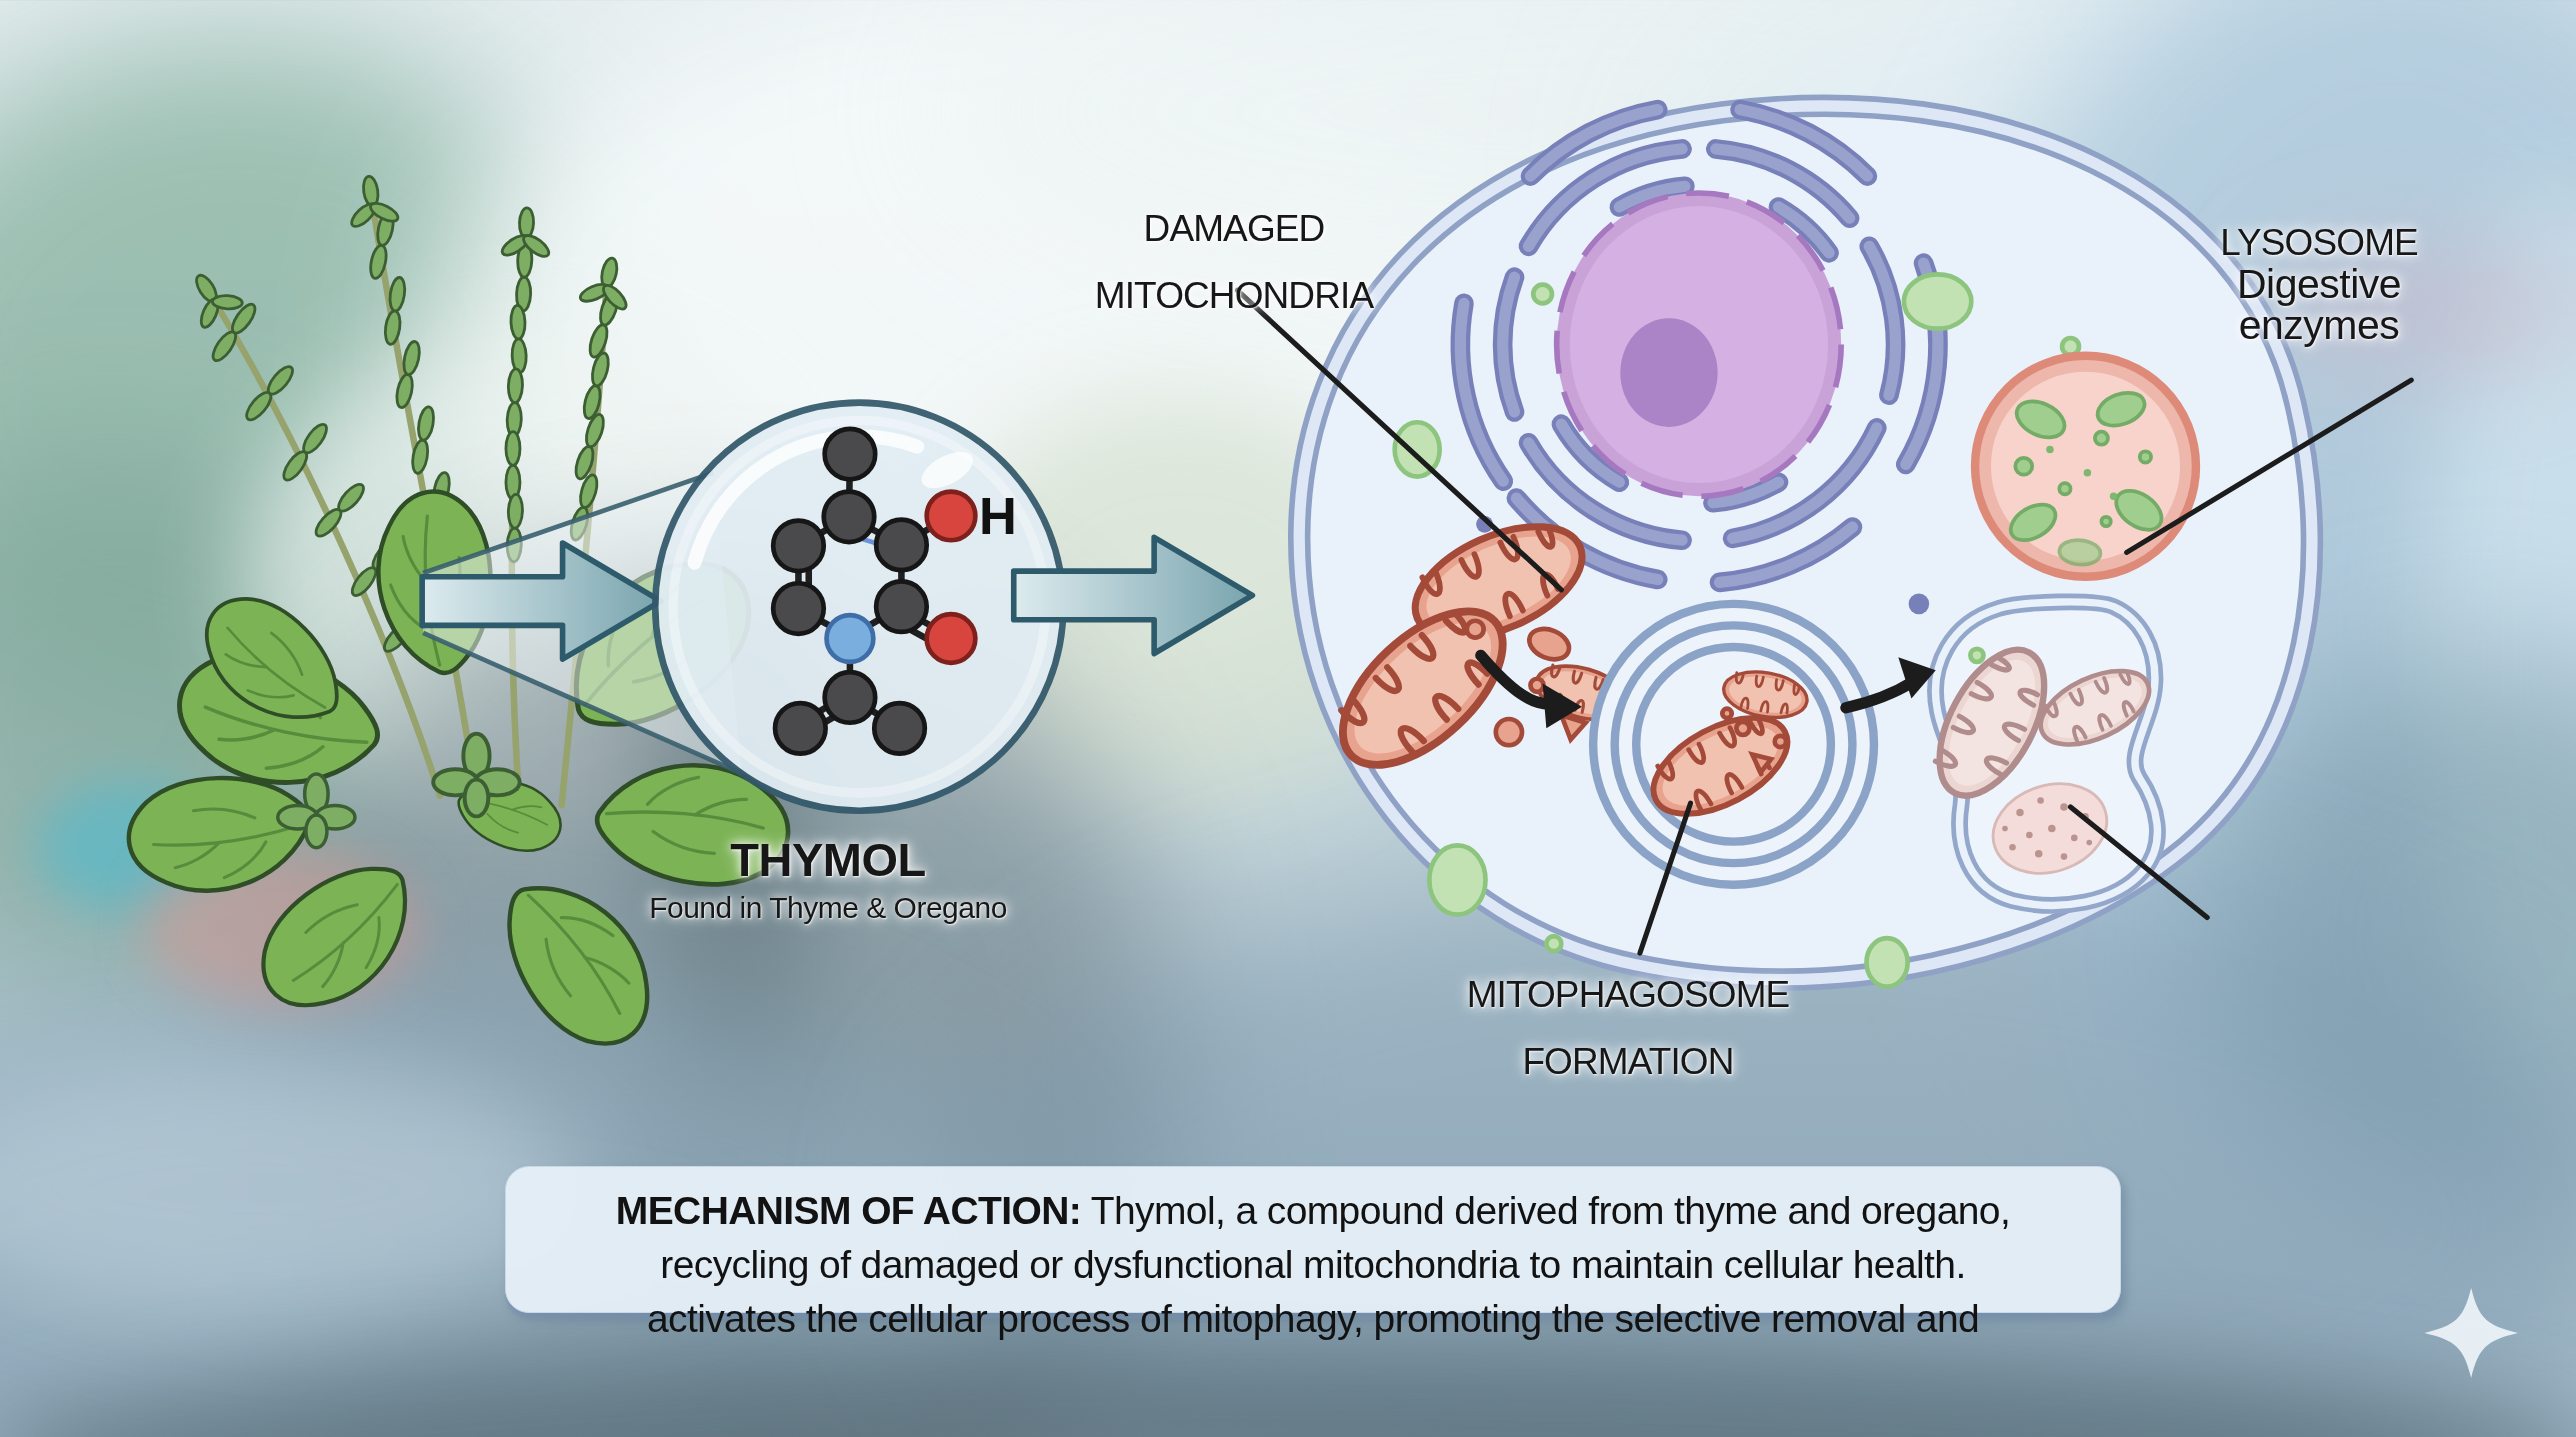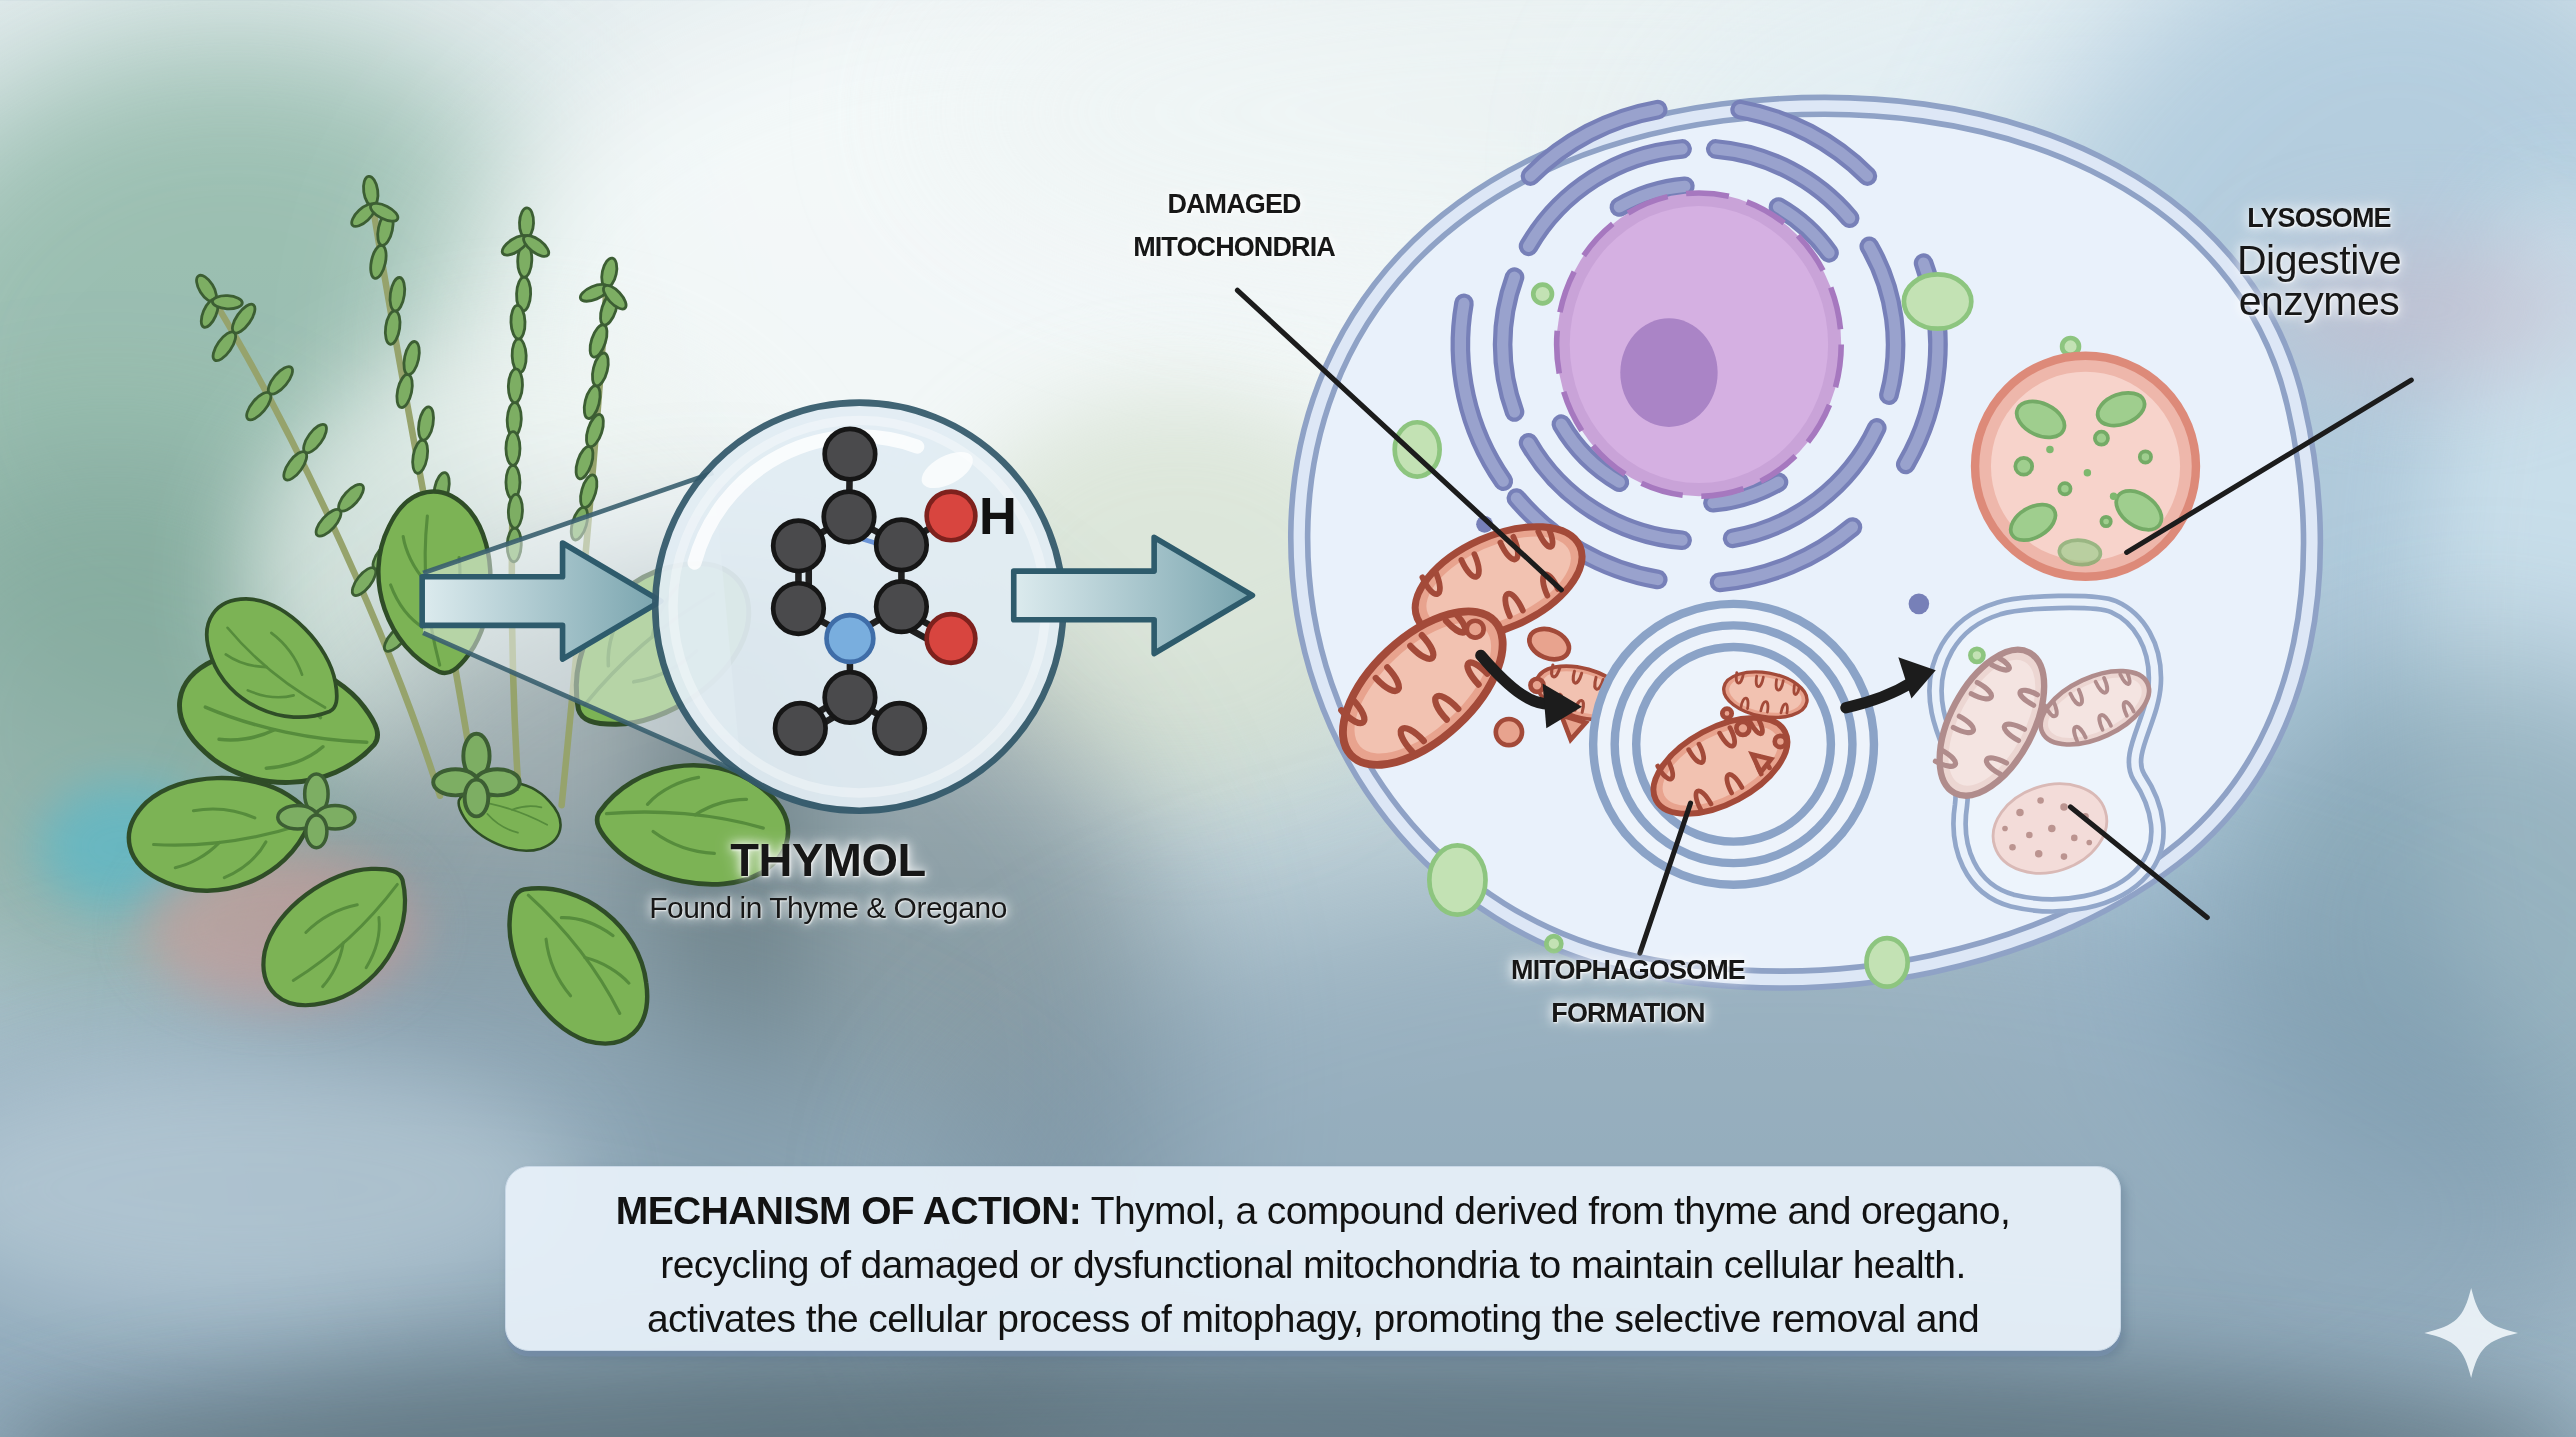--- a/index.html
+++ b/index.html
@@ -27,25 +27,25 @@
   .tleaf{fill:#7dae63;stroke:#3c5e33;stroke-width:3;}
   .oleaf{fill:#7cb355;stroke:#2f4d27;stroke-width:5;}
   .ovein{fill:none;stroke:#568c3c;stroke-width:3.5;stroke-linecap:round;}
   .tealArrow{fill:url(#agrad);stroke:var(--arrow_outline,#2e5b6c);stroke-width:6;stroke-linejoin:round;}
 
   
   .lbl{position:absolute;transform:translateX(-50%);text-align:center;color:#171717;
        white-space:nowrap;
        text-shadow:0 0 9.4px rgba(255,255,255,.95),0 0 17px rgba(255,255,255,.8),
                    0.9px 0.9px 1.9px rgba(255,255,255,.85);}
-  .lbl .b{font-weight:bold;font-size:27px;line-height:43px;letter-spacing:-0.9px;}
+  .lbl .b{font-weight:normal;font-size:37px;line-height:43px;letter-spacing:-0.9px;margin-top:24px;}
   .lbl .r{font-weight:normal;font-size:41px;line-height:41px;letter-spacing:-0.5px;}
   .thymol-title{font-weight:bold;font-size:47px;line-height:49px;letter-spacing:-0.5px;}
   .thymol-sub{font-weight:normal;font-size:30px;line-height:47px;letter-spacing:-0.5px;}
-  .mech{position:absolute;left:505px;top:1166px;width:1616px;height:185px;
+  .mech{position:absolute;left:505px;top:1166px;width:1616px;height:147px;
         background:rgba(231,240,249,.94);border:0.9px solid #c9d8e7;border-radius:24px;
         box-shadow:0 5.6px 0 rgba(122,147,181,.45),4.7px 6.6px 9.4px rgba(70,95,125,.3);
         color:#121212;font-size:39px;line-height:54px;letter-spacing:-0.6px;
         text-align:center;padding-top:17px;box-sizing:border-box;}
   .mech .hd{font-weight:bold;}
 </style>
 </head>
 <body>
 
 <div class="stage">

